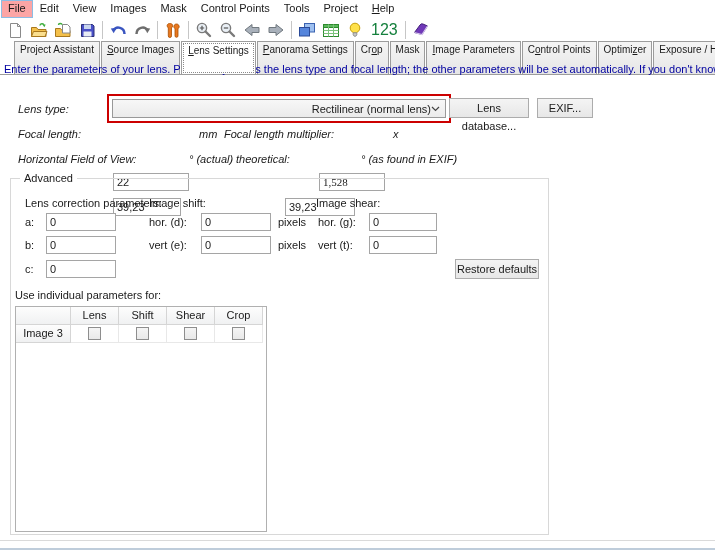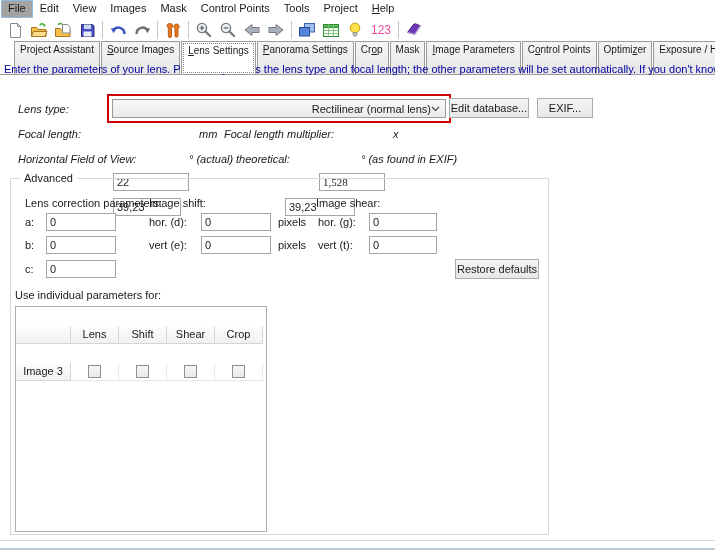--- a/index.html
+++ b/index.html
@@ -3,26 +3,26 @@
 <meta charset="utf-8">
 <style>
   html,body { margin:0; padding:0; background:#fff; }
   .window {
     position:relative; width:715px; height:550px; overflow:hidden;
     background:#fff; font-family:"Liberation Sans",sans-serif; font-size:11px; color:#1a1a1a;
   }
   
   .menubar { position:absolute; top:0; left:0; right:0; height:18px; display:flex; align-items:stretch; padding-left:1px; background:#fff; }
   .menu-item { padding:2px 7px 3px 7px; line-height:13px; }
-  .menu-item.highlighted { background:#a3a3a3; outline:1px solid #8DBDE4; outline-offset:-1px; }
+  .menu-item.highlighted { background:#fca5a5; outline:1px solid #8DBDE4; outline-offset:-1px; }
   
   .toolbar { position:absolute; top:18px; left:0; right:0; height:24px; display:flex; align-items:center; padding-left:3px; background:#fff; }
   .tool-btn { width:24px; height:22px; display:flex; align-items:center; justify-content:center; }
   .tool-sep { width:1px; height:18px; background:#C6C6C6; margin:0 3px; }
-  .tool-123 { font-size:12px; padding:0 4px; color:#ec4899; }
+  .tool-123 { font-size:16px; padding:0 4px; color:#15803d; }
   
   .tabbar { position:absolute; top:41px; left:0; width:715px; height:34px; display:flex; 
             border-bottom:1px solid #9C9C9C; box-sizing:border-box; padding-left:14px; white-space:nowrap; overflow:hidden; background:#fff; }
   .tab { font-size:10px; padding:2px 5px 2px 5px; border:1px solid #9C9C9C; border-bottom:none;
          background:linear-gradient(#F5F5F5,#E6E6E6); margin-right:1px; flex:0 0 auto; }
   .tab.active { background:#fff; padding:3px 6px 3px 6px; margin-bottom:-1px; position:relative; z-index:2;
                 outline:1px dotted #8A8A8A; outline-offset:-3px; }
   .tab u, .menu-item u { text-decoration:underline; }
   
   .desc { position:absolute; top:63px; left:4px; right:0; color:#0000A0; white-space:nowrap; overflow:hidden; }
@@ -40,21 +40,21 @@
   .combo-arrow { flex:0 0 auto; padding-right:5px; display:flex; align-items:center; }
   
   .groupbox { position:absolute; left:10px; top:178px; width:539px; height:357px; border:1px solid #D8D8D8; box-sizing:border-box; }
   .groupbox-legend { position:absolute; left:9px; top:-8px; background:#fff; padding:0 4px; line-height:14px; }
   .gb-item { position:absolute; line-height:13px; }
   .gb-txt { position:absolute; height:18px; border:1px solid #A5A5A5; background:#fff; box-sizing:border-box;
             font-family:"Liberation Sans",sans-serif; font-size:11px; color:#1a1a1a; padding:0 3px; }
   
   .param-table { position:absolute; left:4px; top:127px; width:252px; height:226px; border:1px solid #B0B0B0;
                  background:#fff; box-sizing:border-box; overflow:hidden; }
-  .pt-row { display:flex; height:18px;margin-top:19px; }
+  .pt-row { display:flex; height:18px; }
   .pt-hcell { box-sizing:border-box; border-right:1px solid #D5D5D5; border-bottom:1px solid #D5D5D5;
               background:linear-gradient(#FDFDFD,#F0F1F2); text-align:center; font-size:11px; line-height:17px; }
   .pt-cell { box-sizing:border-box; border-right:1px solid #E8E8E8; border-bottom:1px solid #E8E8E8;
              display:flex; align-items:center; justify-content:center; background:#fff; }
   .c0 { width:55px; } .cc { width:48px; }
   .cb { width:13px; height:13px; border:1px solid #8E8E8E; background:linear-gradient(#F5F5F5,#E9E9E9); box-sizing:border-box; }
   
   .bottom-line { position:absolute; left:0; top:540px; width:715px; height:1px; background:#DADADA; }
   .window-bottom { position:absolute; left:0; bottom:0; width:715px; height:2px; background:#BFCDDB; }
 </style>
@@ -199,21 +199,21 @@
   <div class="red-box">
     <div class="combo">
       <span class="combo-text">Rectilinear (normal lens)</span>
       <span class="combo-arrow">
         <svg width="9" height="6" viewBox="0 0 9 6">
             <path d="M1 1l3.5 3.5L8 1" stroke="#444" fill="none" stroke-width="1.2"></path>
           </svg>
       </span>
     </div>
   </div>
-  <div class="btn" style="left:449px;top:98px;width:80px">Edit database...</div>
+  <div class="btn" style="left:449px;top:98px;width:80px">Lens database...</div>
   <div class="btn" style="left:537px;top:98px;width:56px">EXIF...</div>
 
   <span class="lbl" style="left:18px;top:128px">Focal length:</span>
   <input class="txt" style="left: 113px; top: 125px; width: 76px;" value="22">
   <span class="lbl" style="left:199px;top:128px">mm</span>
   <span class="lbl" style="left:224px;top:128px">Focal length multiplier:</span>
   <input class="txt" style="left: 319px; top: 125px; width: 66px; font-family: Liberation Serif, serif;" value="1,528">
   <span class="lbl" style="left:393px;top:128px">x</span>
 
   <span class="lbl" style="left:18px;top:153px">Horizontal Field of View:</span>

